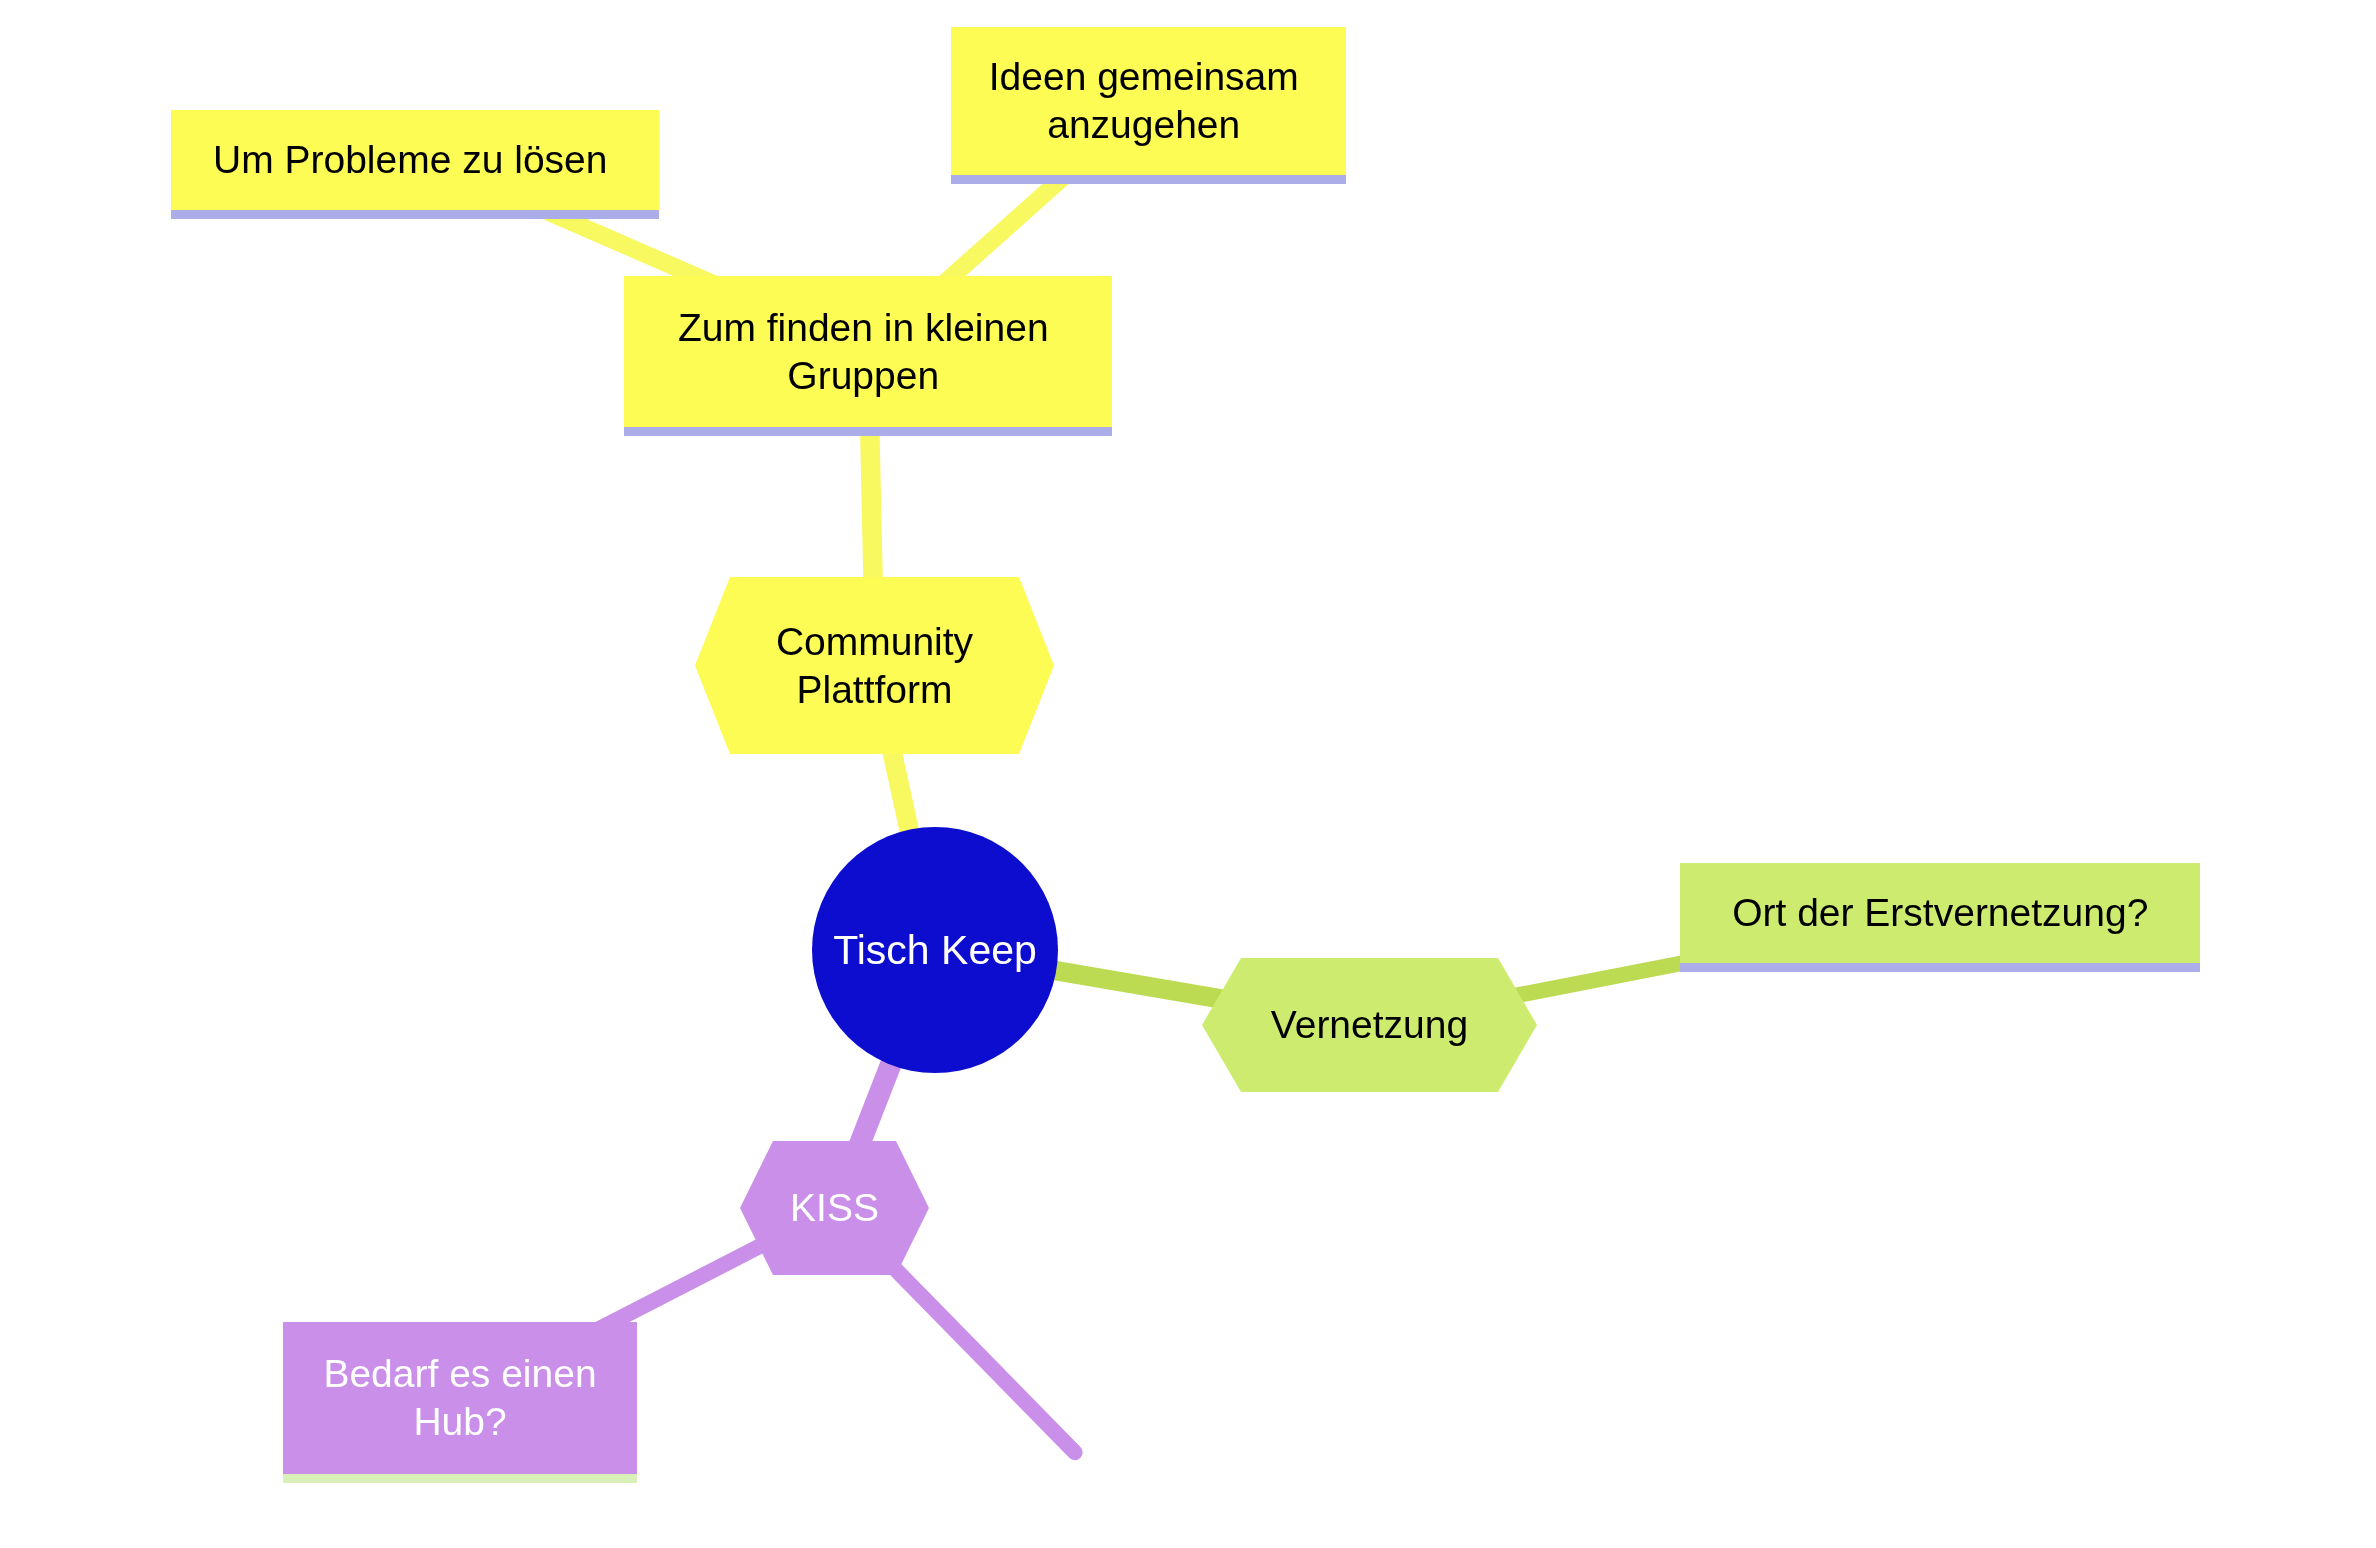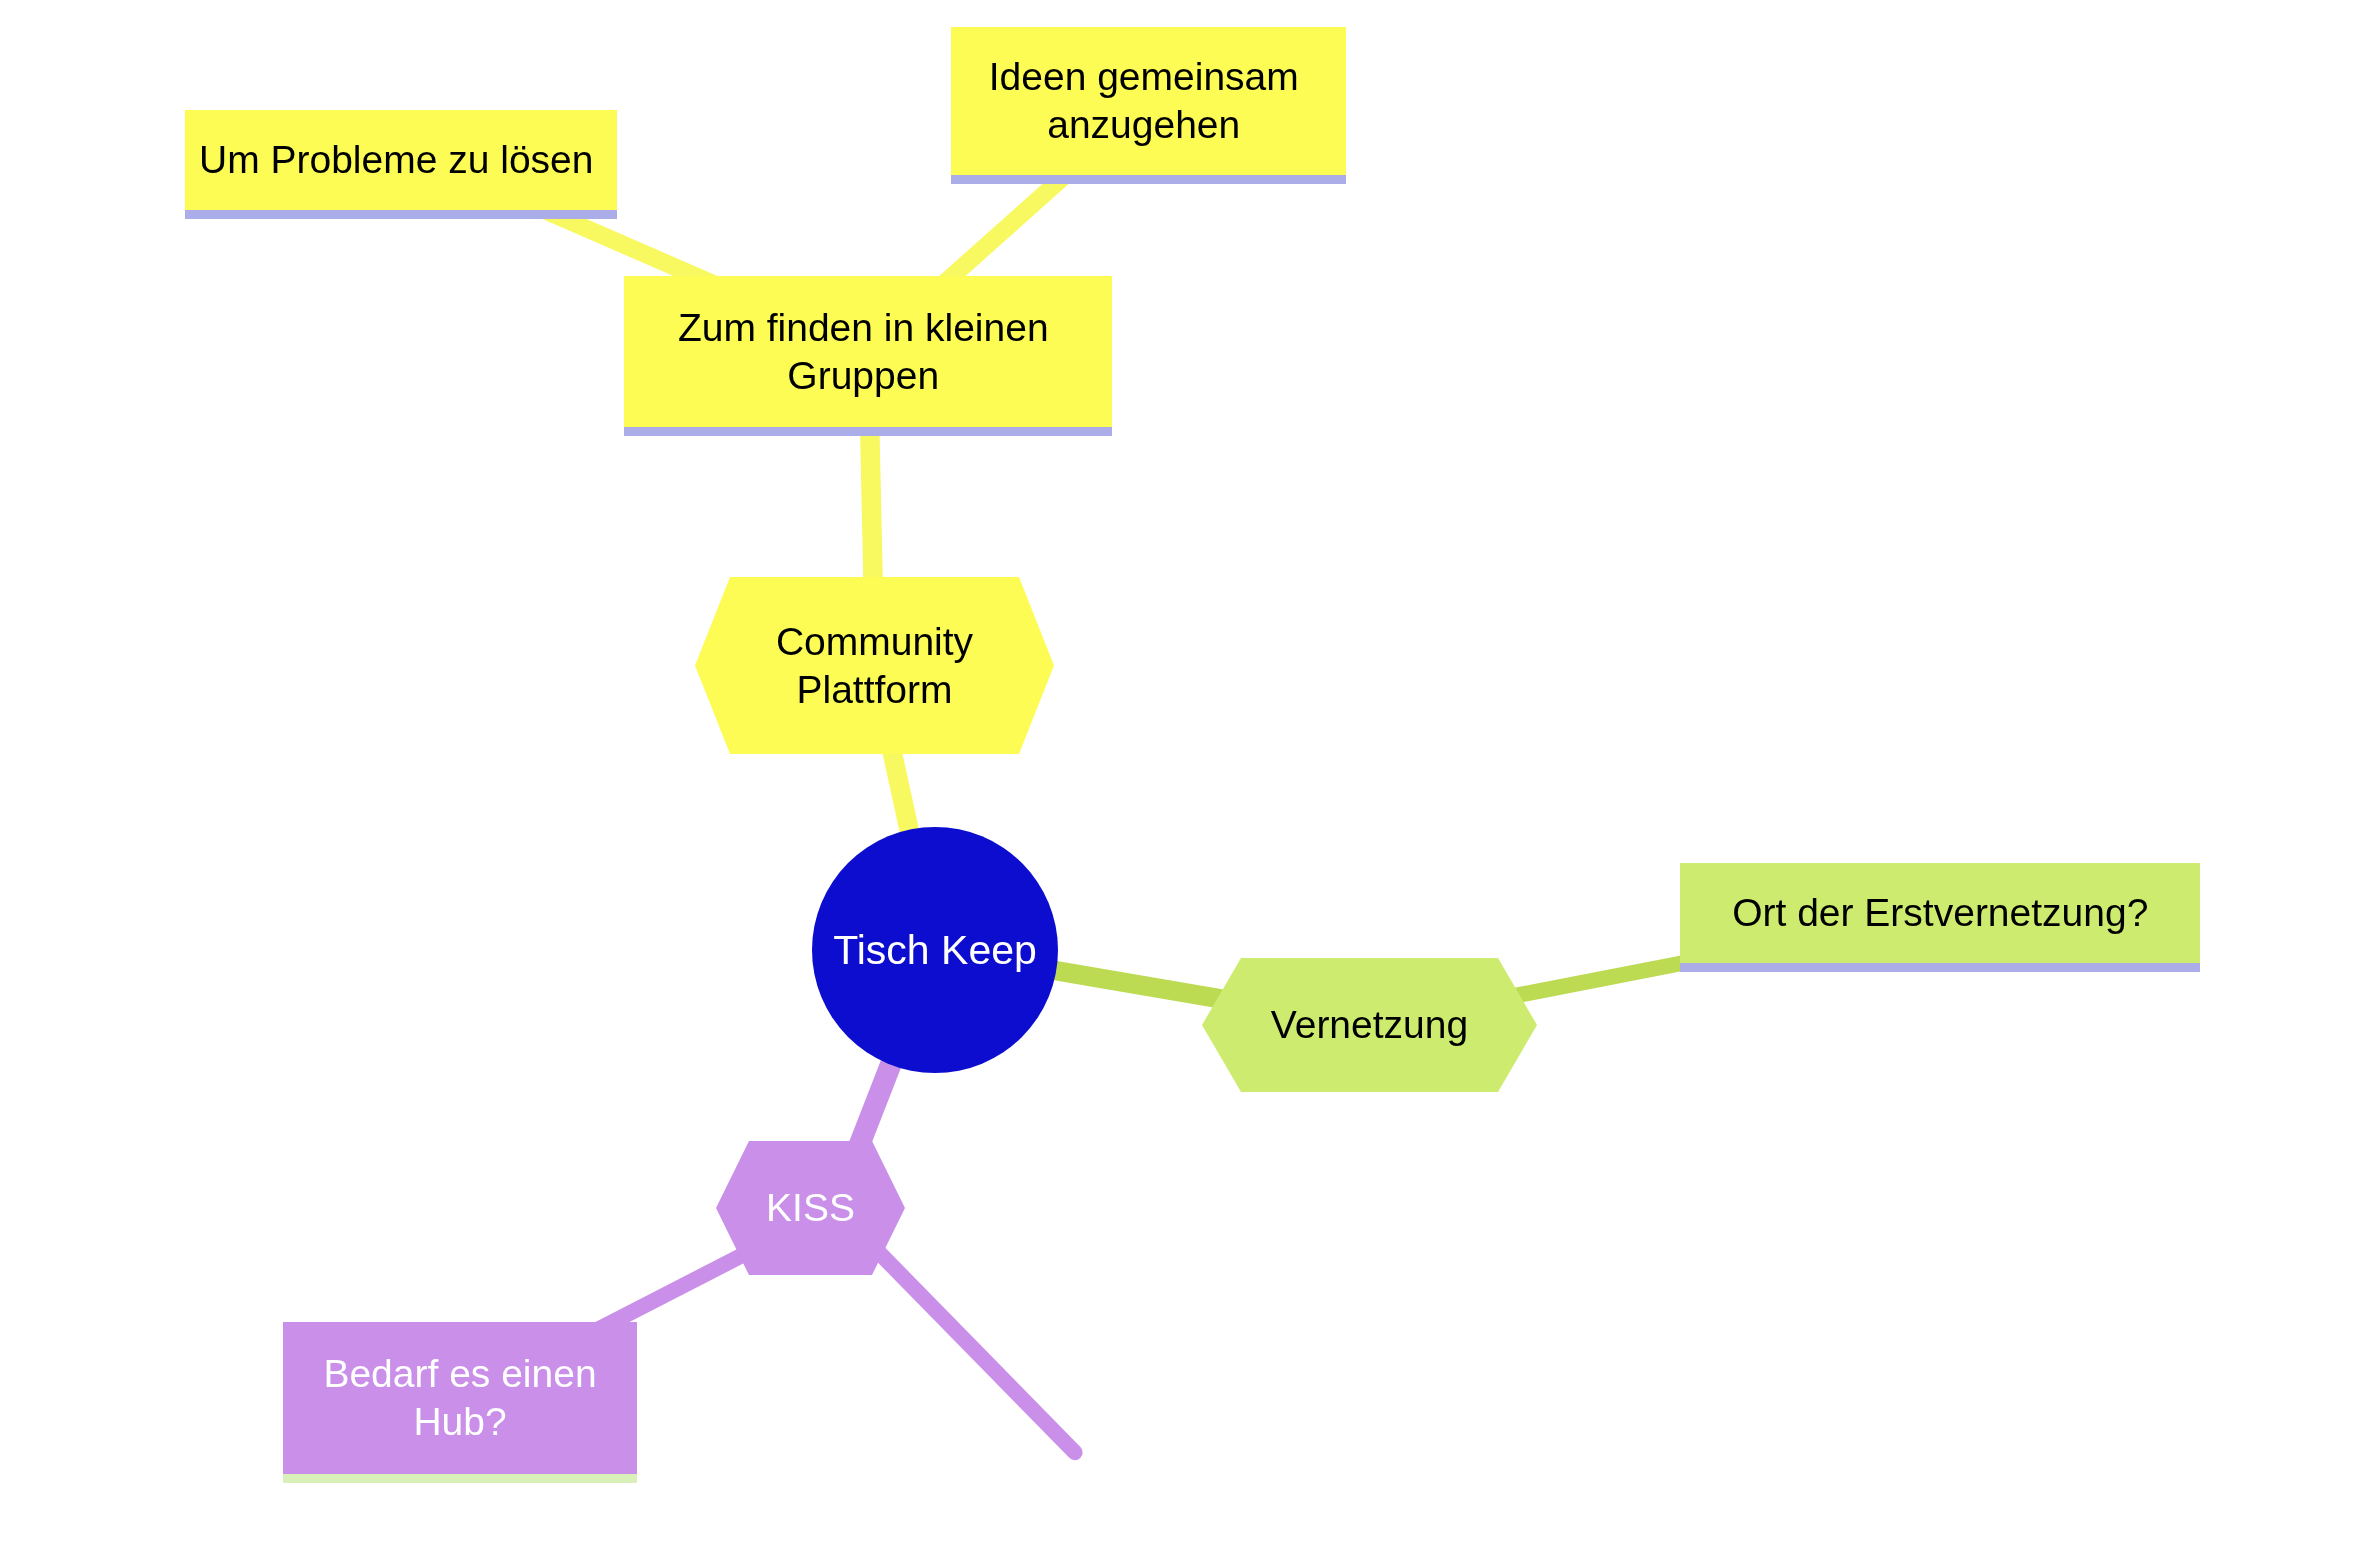--- a/index.html
+++ b/index.html
@@ -80,21 +80,21 @@
     <line class="edge-yellow" x1="897" y1="683" x2="890" y2="360" stroke-width="20" stroke-linecap="round"></line>
     <line class="edge-yellow" x1="890" y1="360" x2="440" y2="164" stroke-width="18" stroke-linecap="round"></line>
     <line class="edge-yellow" x1="890" y1="360" x2="1177" y2="104" stroke-width="18" stroke-linecap="round"></line>
     <line class="edge-green" x1="959" y1="974" x2="1403" y2="1050" stroke-width="20" stroke-linecap="round"></line>
     <line class="edge-green" x1="1403" y1="1050" x2="1989" y2="936" stroke-width="16" stroke-linecap="round"></line>
     <line class="edge-purple" x1="959" y1="974" x2="856" y2="1238" stroke-width="22" stroke-linecap="round"></line>
     <line class="edge-purple" x1="856" y1="1238" x2="475" y2="1434" stroke-width="16" stroke-linecap="round"></line>
     <line class="edge-purple" x1="856" y1="1238" x2="1102" y2="1489" stroke-width="16" stroke-linecap="round"></line>
   </svg>
 
-  <div class="node rect yellow u-lavender" style="left:185px; top:110px; width:432px; height:100px;">
+  <div class="node rect yellow u-lavender" style="left:171px; top:110px; width:488px; height:100px;">
     <span class="label">Um Probleme zu lösen</span>
   </div>
 
   <div class="node rect yellow u-lavender" style="left:951px; top:27px; width:395px; height:148px;">
     <span class="label">Ideen gemeinsam anzugehen</span>
   </div>
 
   <div class="node hex hex-lg yellow" style="left:695px; top:577px; width:359px; height:177px;">
     <span class="label">Community Plattform</span>
   </div>
@@ -108,21 +108,21 @@
   </div>
 
   <div class="node hex hex-md green" style="left:1202px; top:958px; width:335px; height:134px;">
     <span class="label">Vernetzung</span>
   </div>
 
   <div class="node rect green u-lavender" style="left:1680px; top:863px; width:520px; height:100px;padding-left:20px;">
     <span class="label">Ort der Erstvernetzung?</span>
   </div>
 
-  <div class="node hex hex-sm purple" style="left:716px; top:1141px; width:189px; height:134px;text-align:center;">
+  <div class="node hex hex-sm purple" style="left:740px; top:1141px; width:189px; height:134px;text-align:center;">
     <span class="label">KISS</span>
   </div>
 
   <div class="node rect purple u-green" style="left:283px; top:1322px; width:354px; height:152px;">
     <span class="label">Bedarf es einen Hub?</span>
   </div>
 
 
 </div>
 

